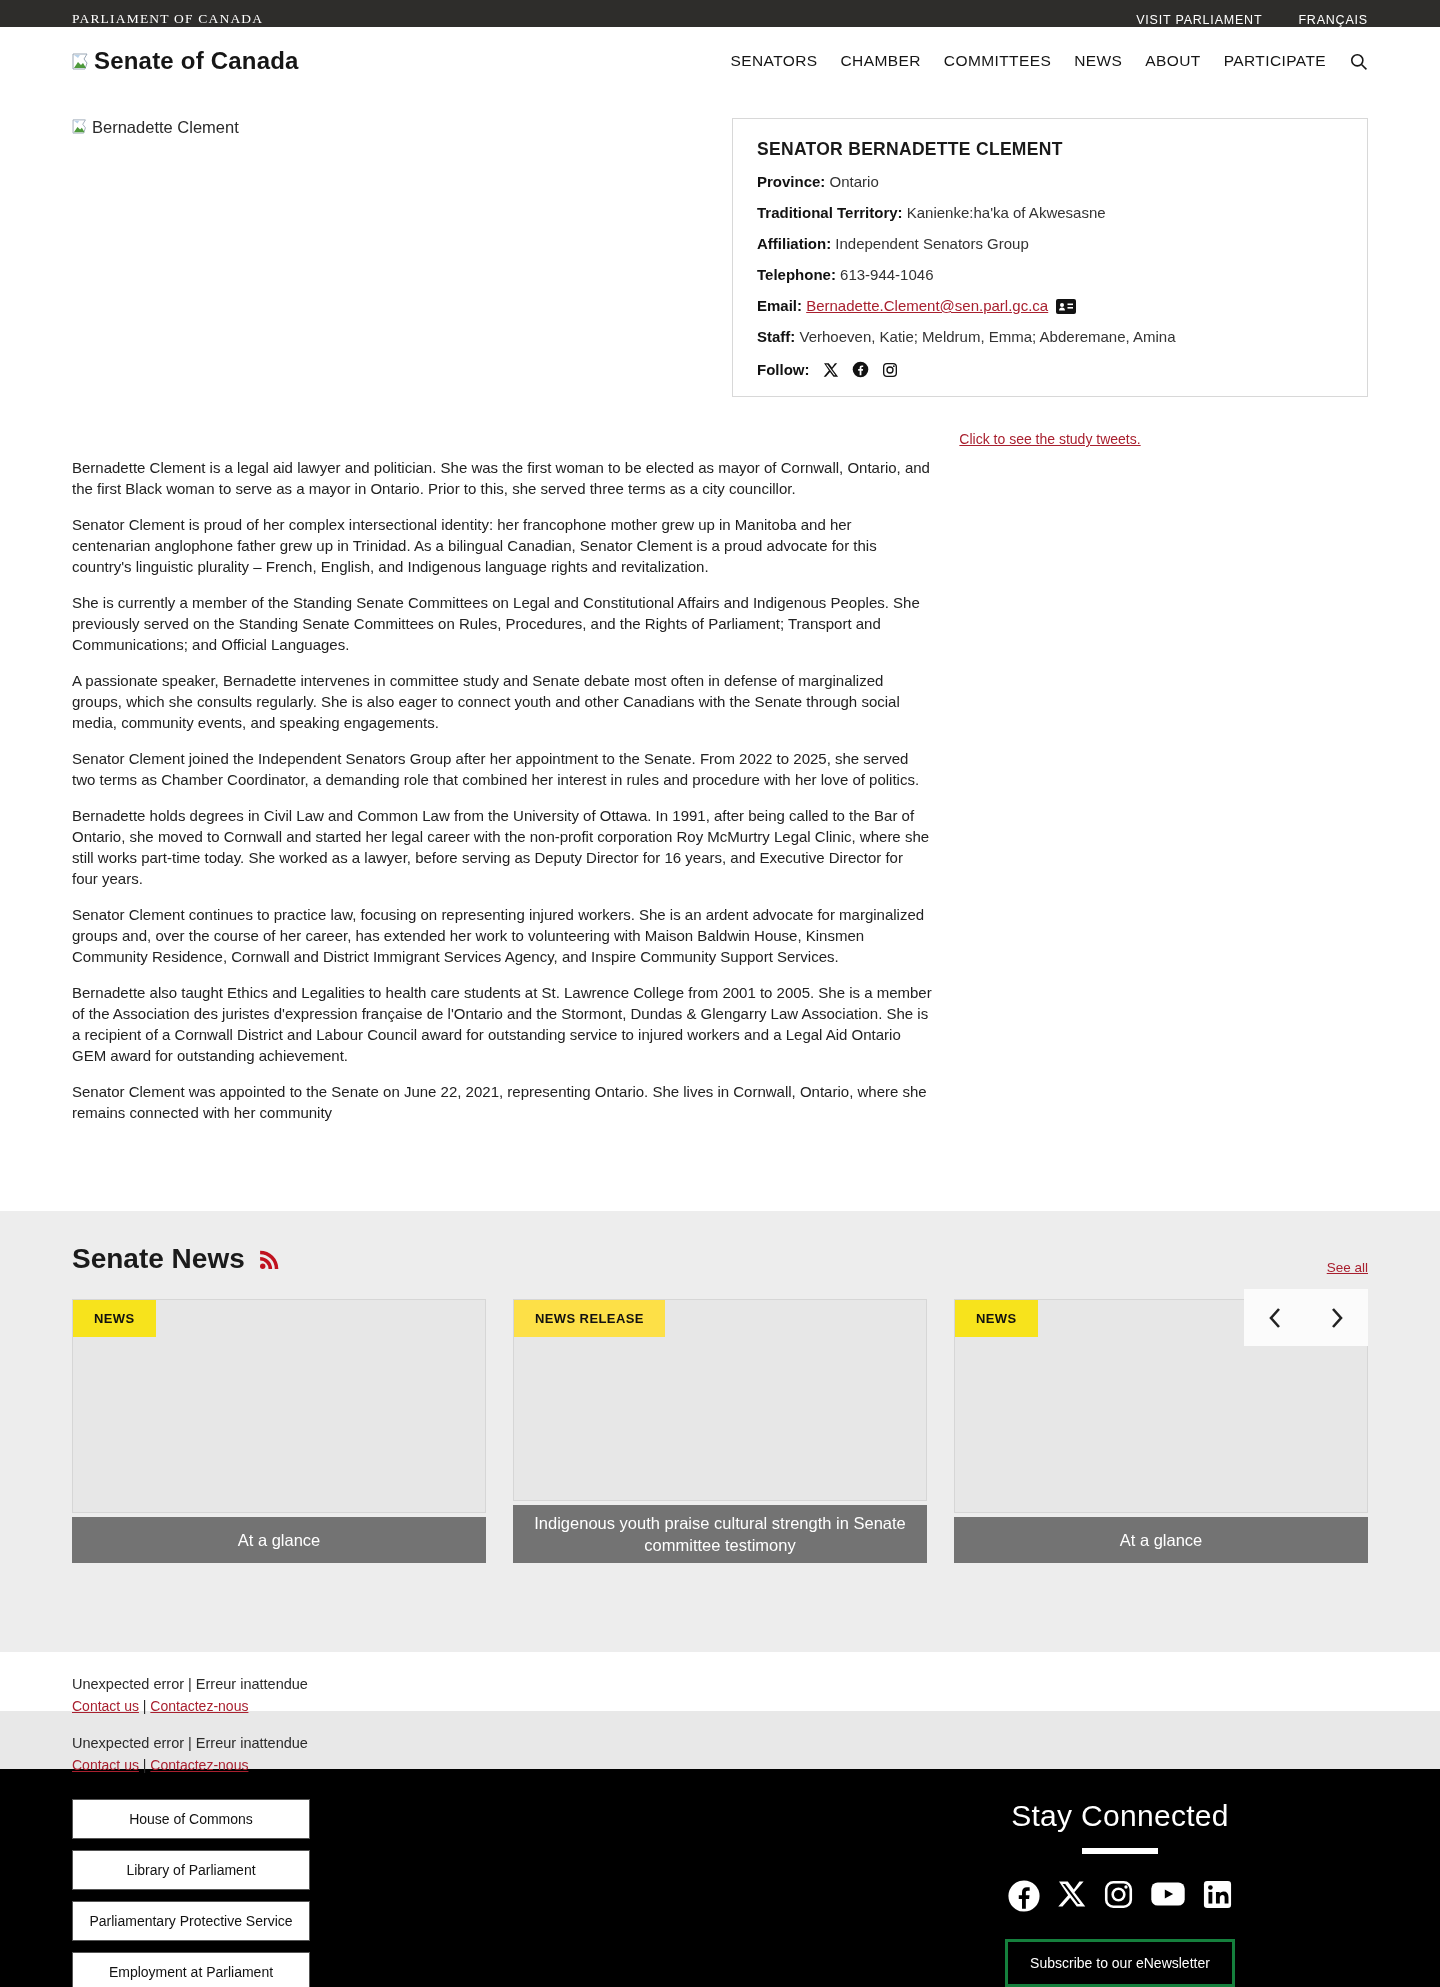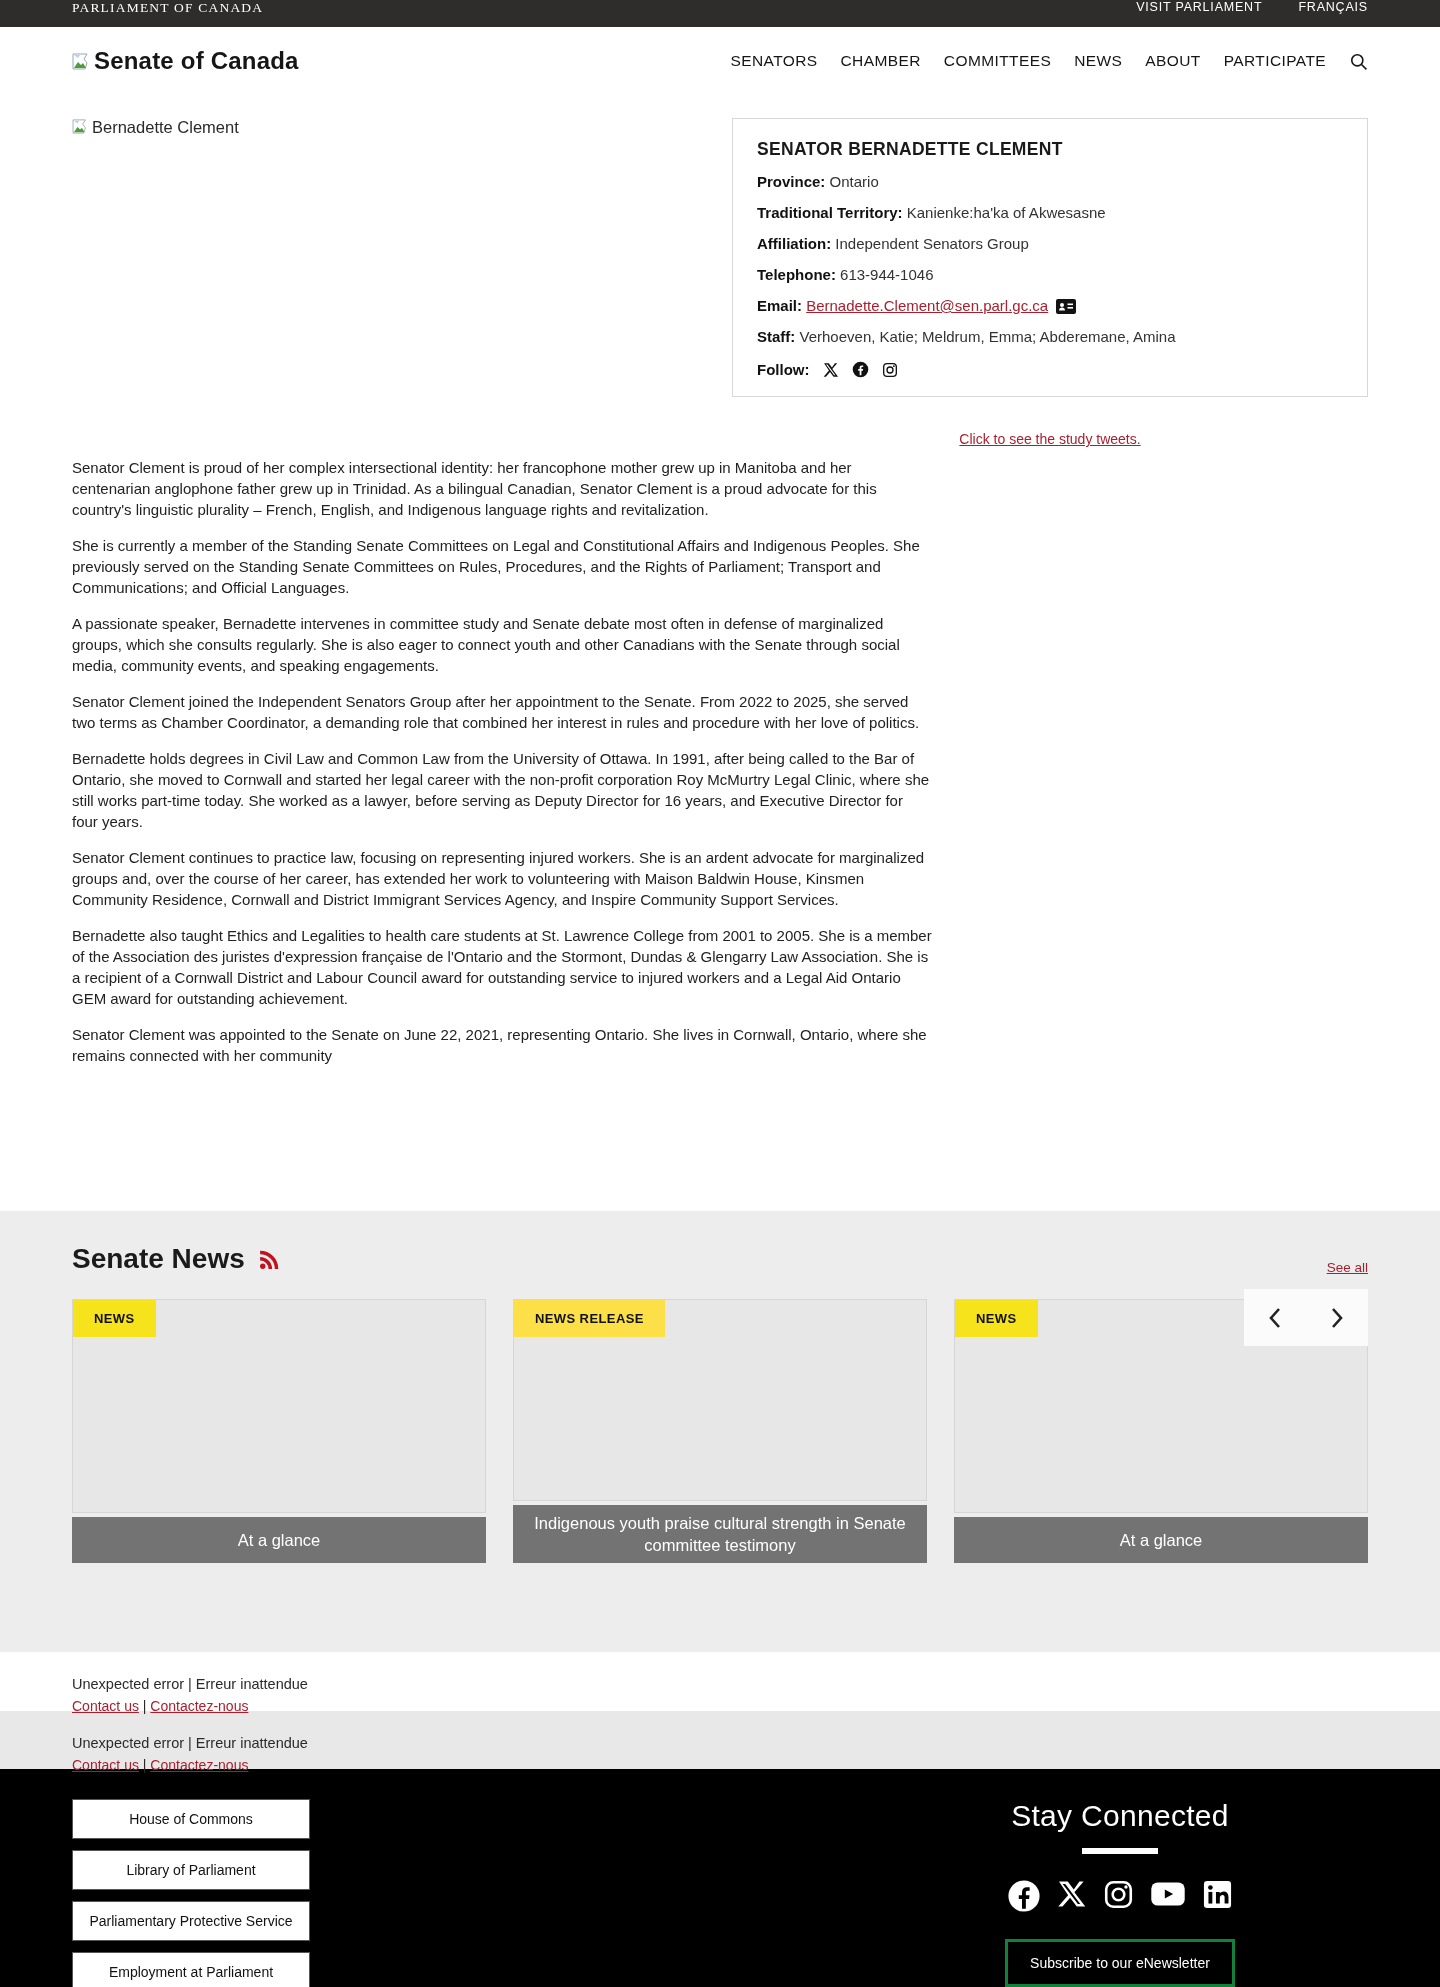--- a/index.html
+++ b/index.html
@@ -8,21 +8,21 @@
     width:1440px;
     font-family:"Liberation Sans", sans-serif;
     color:#1c1c1c;
     background:#fff;
   }
   a { text-decoration:none; }
 
   
   .topbar {
     height:27px; background:#2e2d2b; color:#fff;
-    display:flex; align-items:flex-start; justify-content:space-between;
+    display:flex; align-items:flex-end; justify-content:space-between;
     padding:0 72px;
   }
   .topbar-brand {
     font-family:"Liberation Serif", serif;
     font-size:13.5px; letter-spacing:1.2px; color:#fff;
   }
   .topbar-links { display:flex; gap:36px; }
   .topbar-links a {
     color:#fff; font-size:12.5px; letter-spacing:0.8px;
   }
@@ -231,20 +231,21 @@
                 </svg>
             </span>
           </span>
         </div>
       </div>
       <a href="#" class="tweets-link">Click to see the study tweets.</a>
     </div>
   </div>
 
   <div class="bio">
+    <p>Bernadette Clement is a legal aid lawyer and politician. She was the first woman to be elected as mayor of Cornwall, Ontario, and the first Black woman to serve as a mayor in Ontario. Prior to this, she served three terms as a city councillor.</p>
     <p>Senator Clement is proud of her complex intersectional identity: her francophone mother grew up in Manitoba and her centenarian anglophone father grew up in Trinidad. As a bilingual Canadian, Senator Clement is a proud advocate for this country's linguistic plurality – French, English, and Indigenous language rights and revitalization.</p>
     <p>She is currently a member of the Standing Senate Committees on Legal and Constitutional Affairs and Indigenous Peoples. She previously served on the Standing Senate Committees on Rules, Procedures, and the Rights of Parliament; Transport and Communications; and Official Languages.</p>
     <p>A passionate speaker, Bernadette intervenes in committee study and Senate debate most often in defense of marginalized groups, which she consults regularly. She is also eager to connect youth and other Canadians with the Senate through social media, community events, and speaking engagements.</p>
     <p>Senator Clement joined the Independent Senators Group after her appointment to the Senate. From 2022 to 2025, she served two terms as Chamber Coordinator, a demanding role that combined her interest in rules and procedure with her love of politics.</p>
     <p>Bernadette holds degrees in Civil Law and Common Law from the University of Ottawa. In 1991, after being called to the Bar of Ontario, she moved to Cornwall and started her legal career with the non-profit corporation Roy McMurtry Legal Clinic, where she still works part-time today. She worked as a lawyer, before serving as Deputy Director for 16 years, and Executive Director for four years.</p>
     <p>Senator Clement continues to practice law, focusing on representing injured workers. She is an ardent advocate for marginalized groups and, over the course of her career, has extended her work to volunteering with Maison Baldwin House, Kinsmen Community Residence, Cornwall and District Immigrant Services Agency, and Inspire Community Support Services.</p>
     <p>Bernadette also taught Ethics and Legalities to health care students at St. Lawrence College from 2001 to 2005. She is a member of the Association des juristes d'expression française de l'Ontario and the Stormont, Dundas &amp; Glengarry Law Association. She is a recipient of a Cornwall District and Labour Council award for outstanding service to injured workers and a Legal Aid Ontario GEM award for outstanding achievement.</p>
     <p>Senator Clement was appointed to the Senate on June 22, 2021, representing Ontario. She lives in Cornwall, Ontario, where she remains connected with her community</p>
   </div>
 </div>

